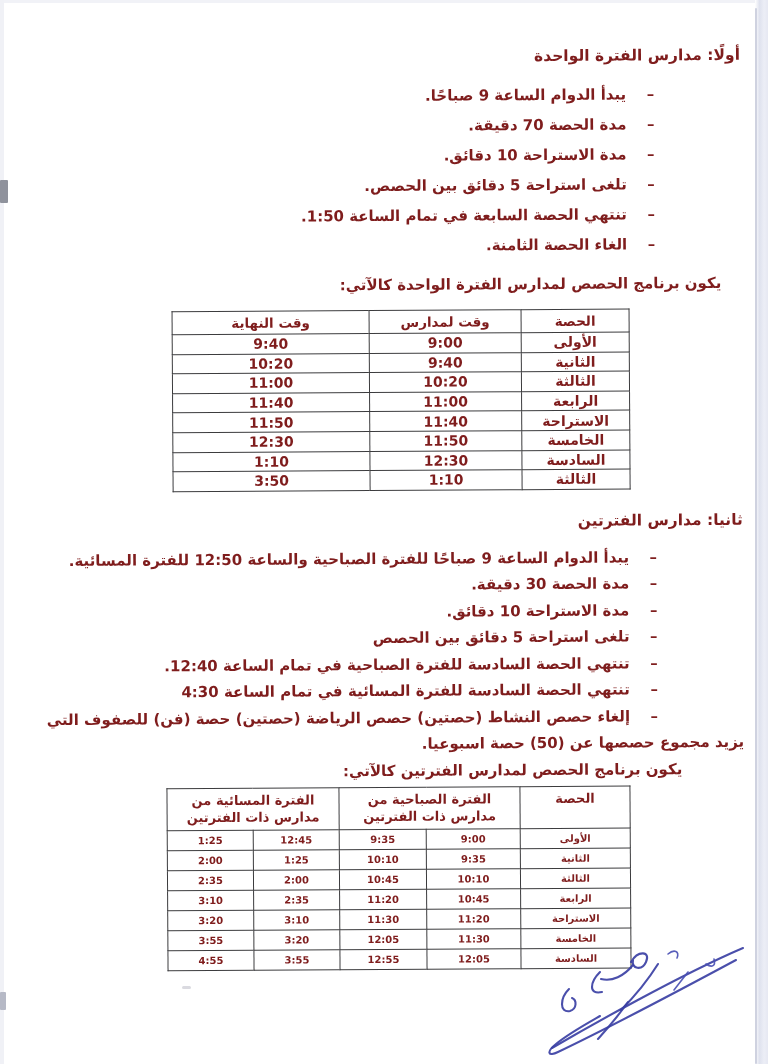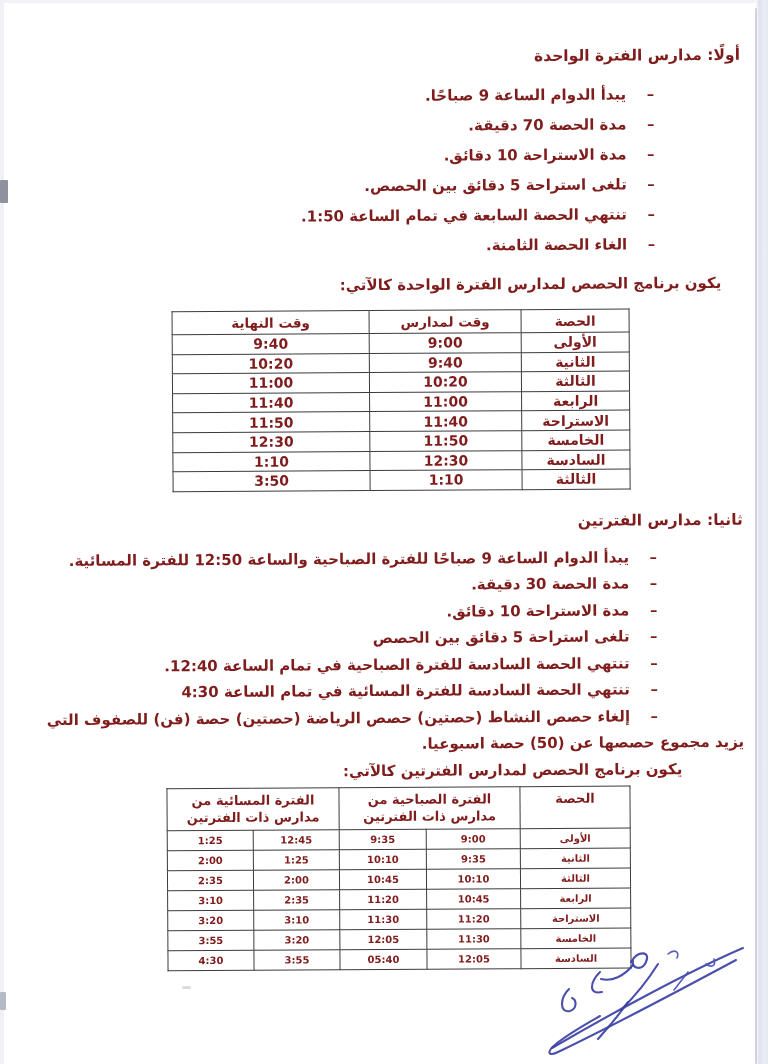--- a/index.html
+++ b/index.html
@@ -191,23 +191,23 @@
       <tr>
             <td>الخامسة</td>
             <td>11:30</td>
             <td>12:05</td>
             <td>3:20</td>
             <td>3:55</td>
           </tr>
       <tr>
             <td>السادسة</td>
             <td>12:05</td>
-            <td>05:40</td>
+            <td>12:55</td>
             <td>3:55</td>
-            <td>4:30</td>
+            <td>4:55</td>
           </tr>
     </tbody>
       </table>
   </div>
 
   <svg class="signature" viewBox="0 0 218 118" xmlns="http://www.w3.org/2000/svg">
 
     <path d="M 14 106 C 50 85, 142 33, 205 6"></path>
     <path d="M 198 18 C 144 47, 62 90, 20 110 C 10 115, 8 110, 18 102 C 30 92, 48 82, 62 74"></path>
 

